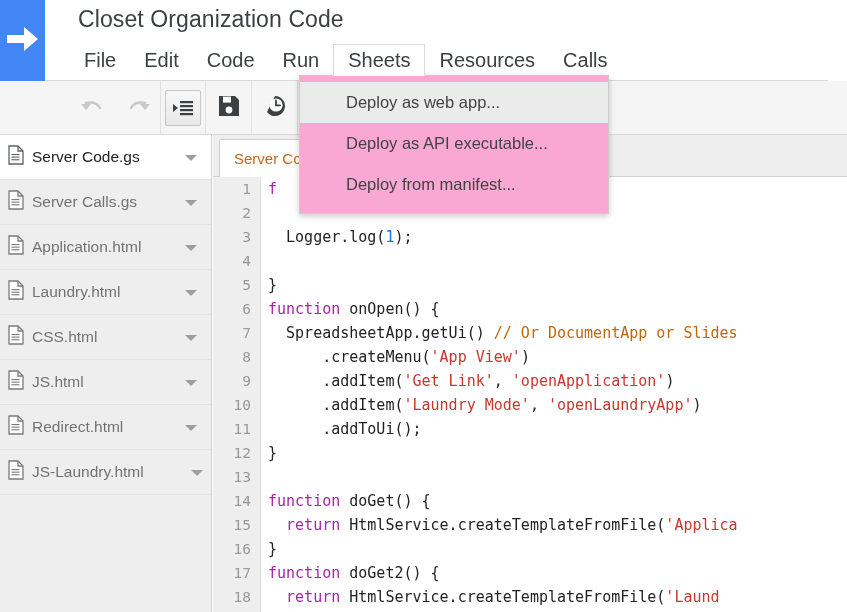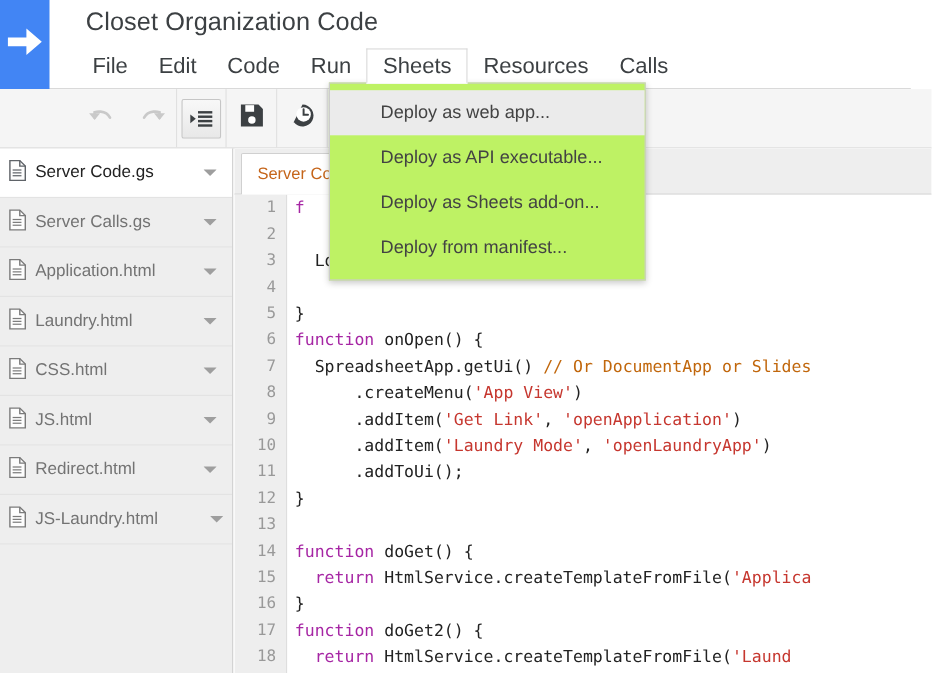--- a/index.html
+++ b/index.html
@@ -180,22 +180,22 @@
   .tok-kw  { color: #a626a4; }
   .tok-str { color: #c6372f; }
   .tok-com { color: #c1670c; margin-top: 13px; }
   .tok-num { color: #1a73e8; }
   .tok-pl  { color: #222222; }
 
   
   .dropdown {
     position: absolute;
     left: 299px; top: 75px;
-    width: 288px;
-    background: #bef264;
+    width: 310px;
+    background: #f9a8d4;
     border: 1px solid #cccccc;
     box-shadow: 0 2px 6px rgba(0,0,0,.22);
     z-index: 50;
     padding: 6px 0 8px 0;
   }
   .dd-item {
     height: 41px;
     display: flex; align-items: center;
     padding-left: 46px;
     font-size: 16.5px;
@@ -508,17 +508,16 @@
           <div class="cl"><span class="tok-pl">}</span></div>
           <div class="cl"><span class="tok-kw">function</span><span class="tok-pl"> doGet2() {</span></div>
           <div class="cl"><span class="tok-pl">  </span><span class="tok-kw">return</span><span class="tok-pl"> HtmlService.createTemplateFromFile(</span><span class="tok-str">'Laund</span></div>
         </div>
     </div>
   </div>
 
   <div class="dropdown">
     <div class="dd-item hover">Deploy as web app...</div>
     <div class="dd-item">Deploy as API executable...</div>
-    <div class="dd-item">Deploy as Sheets add-on...</div>
     <div class="dd-item">Deploy from manifest...</div>
   </div>
 
 </div>
 
 </body></html>

